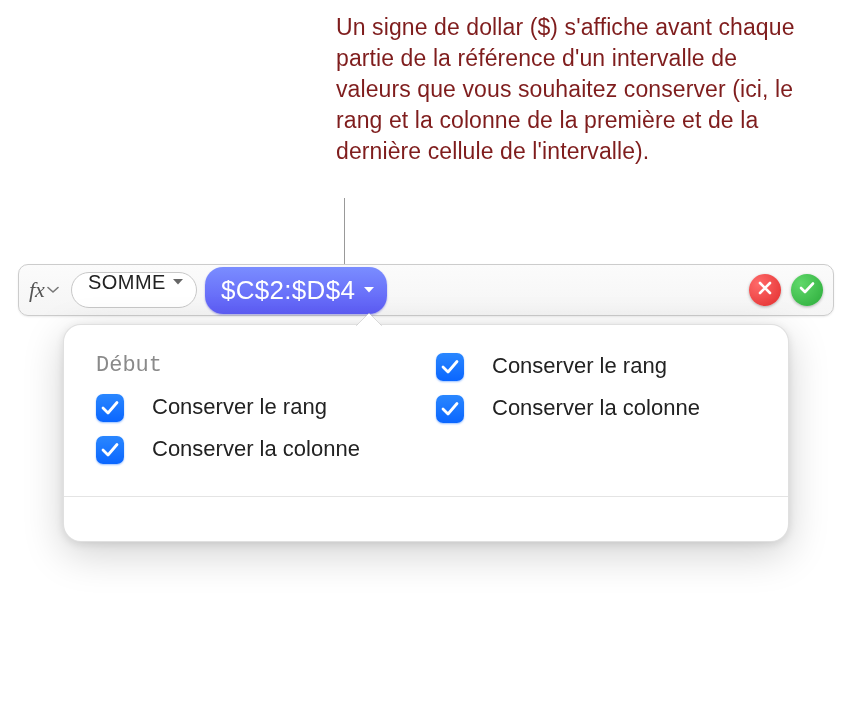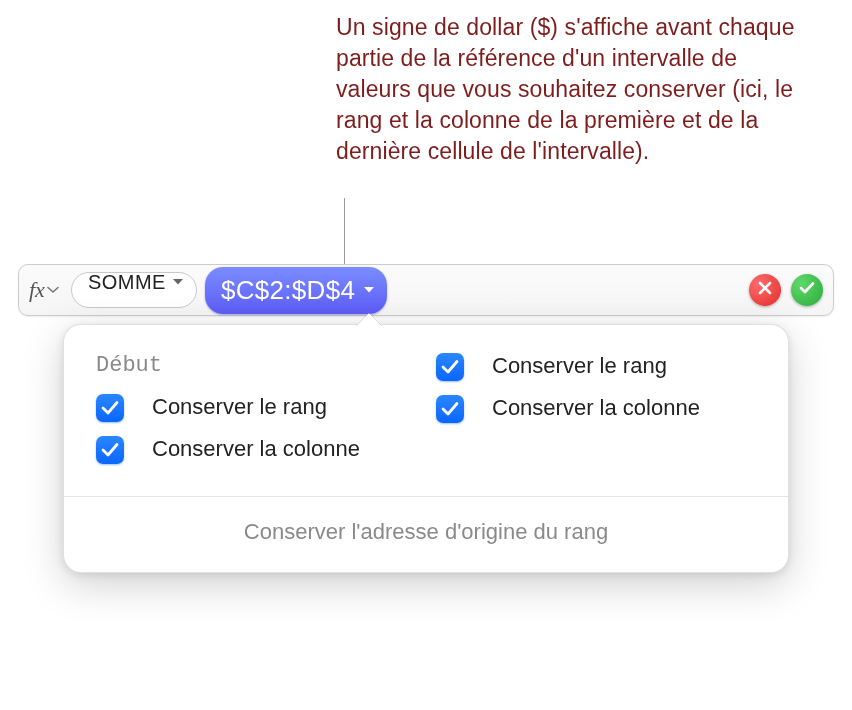--- a/index.html
+++ b/index.html
@@ -319,17 +319,16 @@
               </svg>
           </div>
           <span class="checkbox-label">Conserver la colonne</span>
         </div>
       </div>
     </div>
 
     <hr class="popover-divider">
 
     <div class="popover-footer">
-      <div>Conserver l'adresse d'origine du rang</div>
     </div>
   </div>
 
 </div>
 
 </body></html>

